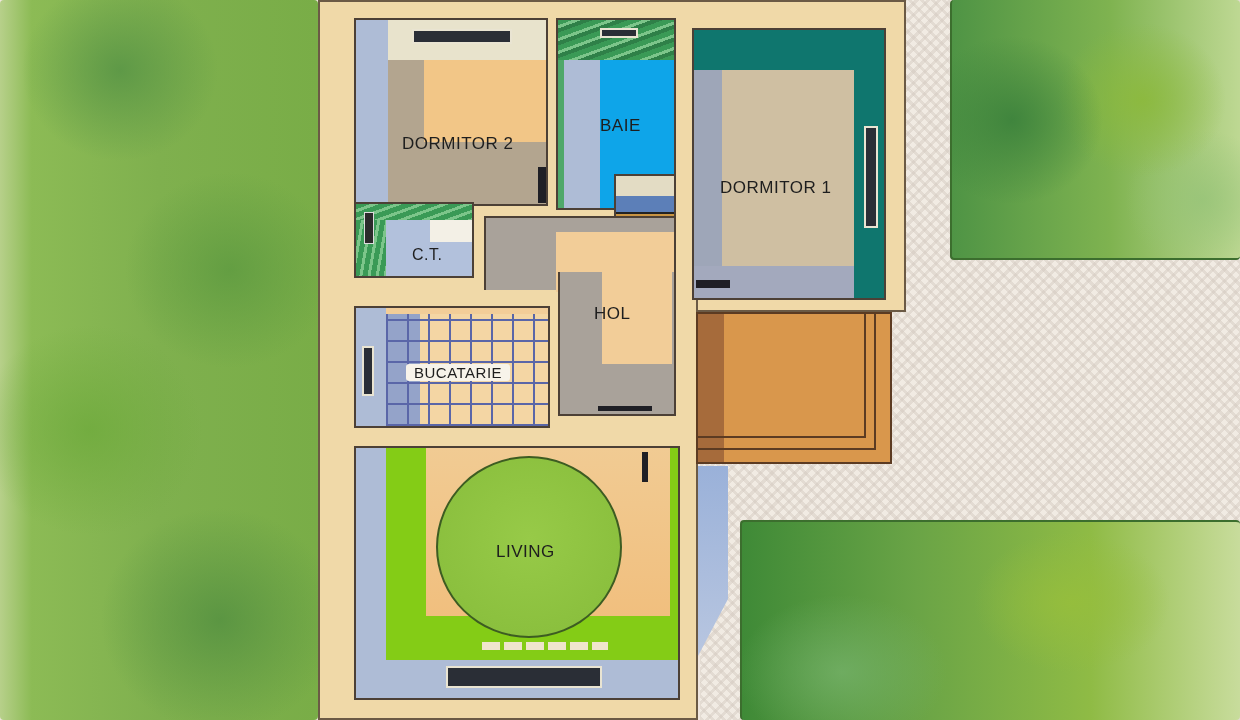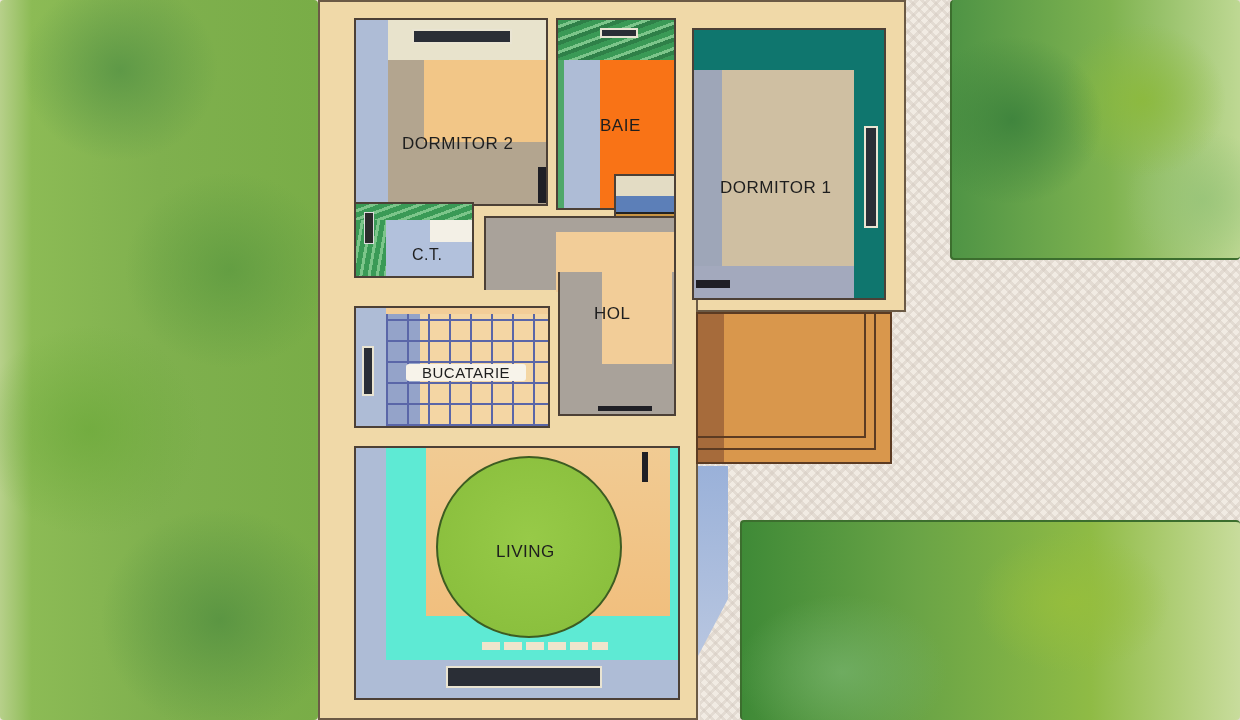--- a/index.html
+++ b/index.html
@@ -54,21 +54,21 @@
 
 <div class="abs room" style="left:354px;top:18px;width:194px;height:188px;background:#e8e3cc;">
   <div class="abs wall-blue" style="left:0;top:0;width:32px;height:184px;"></div>
   <div class="abs" style="left:32px;top:40px;width:158px;height:144px;background:linear-gradient(90deg,#b3a58f 0,#b3a58f 36px,#f2c687 36px);"></div>
   <div class="abs" style="left:32px;top:122px;width:158px;height:62px;background:#b3a58f;"></div>
   <div class="abs window" style="left:56px;top:9px;width:100px;height:15px;"></div>
   <div class="abs door" style="left:182px;top:147px;width:8px;height:36px;"></div>
   <span class="label" style="left:46px;top:114px;font-size:17px;">DORMITOR 2</span>
 </div>
 
-<div class="abs room" style="left:556px;top:18px;width:120px;height:192px;background:#f97316;">
+<div class="abs room" style="left:556px;top:18px;width:120px;height:192px;background:#0ea5e9;">
   <div class="abs" style="left:0;top:0;width:116px;height:40px;background:repeating-linear-gradient(160deg,#3a9a56 0 5px,#7cc58a 5px 8px,#2f8048 8px 12px);"></div>
   <div class="abs" style="left:0;top:40px;width:6px;height:148px;background:#4fa86a;"></div>
   <div class="abs wall-blue" style="left:6px;top:40px;width:36px;height:148px;"></div>
   <div class="abs window" style="left:42px;top:8px;width:38px;height:10px;"></div>
   <span class="label" style="left:42px;top:96px;font-size:17px;">BAIE</span>
 </div>
 
 <div class="abs room" style="left:614px;top:174px;width:62px;height:58px;background:#e3dcc4;">
   <div class="abs" style="left:0;top:20px;width:58px;height:16px;background:#5c7fb8;"></div>
   <div class="abs" style="left:0;top:36px;width:58px;height:18px;background:#c99442;border-top:2px solid #222;"></div>
@@ -100,24 +100,24 @@
 </div>
 
 <div class="abs room" style="left:354px;top:306px;width:196px;height:122px;background:#f2cd98;">
   <div class="abs wall-blue" style="left:0;top:0;width:30px;height:118px;"></div>
   <div class="abs" style="left:30px;top:6px;width:162px;height:112px;
        background:
          repeating-linear-gradient(90deg,#5a66a8 0 2px,transparent 2px 21px),
          repeating-linear-gradient(0deg,#5a66a8 0 2px,transparent 2px 21px),
          linear-gradient(90deg,#94a3c9 0,#94a3c9 34px,#f4d6a4 34px);"></div>
   <div class="abs window" style="left:6px;top:38px;width:12px;height:50px;"></div>
-  <span class="label" style="left:50px;top:56px;font-size:15px;background:#f7f3ea;padding:0 16px;border-radius:3px;">BUCATARIE</span>
+  <span class="label" style="left:50px;top:56px;font-size:15px;background:#f7f3ea;padding:0 8px;border-radius:3px;">BUCATARIE</span>
 </div>
 
-<div class="abs room" style="left:354px;top:446px;width:326px;height:254px;background:#5eead4;">
+<div class="abs room" style="left:354px;top:446px;width:326px;height:254px;background:#84cc16;">
   <div class="abs wall-blue" style="left:0;top:0;width:30px;height:250px;"></div>
   <div class="abs wall-blue" style="left:0;top:212px;width:322px;height:38px;"></div>
   <div class="abs" style="left:70px;top:0;width:244px;height:168px;background:linear-gradient(#f1cb93,#f1bf7e);"></div>
   <div class="abs" style="left:80px;top:8px;width:186px;height:182px;border-radius:50%;background:radial-gradient(circle at 50% 45%,#97ca48,#86bc3a);border:2px solid #3d5c22;"></div>
   <div class="abs" style="left:126px;top:194px;width:126px;height:8px;background:repeating-linear-gradient(90deg,#efe5cc 0 18px,transparent 18px 22px);"></div>
   <div class="abs window" style="left:90px;top:218px;width:156px;height:22px;"></div>
   <div class="abs door" style="left:286px;top:4px;width:6px;height:30px;"></div>
   <span class="label" style="left:140px;top:94px;font-size:17px;">LIVING</span>
 </div>
 

